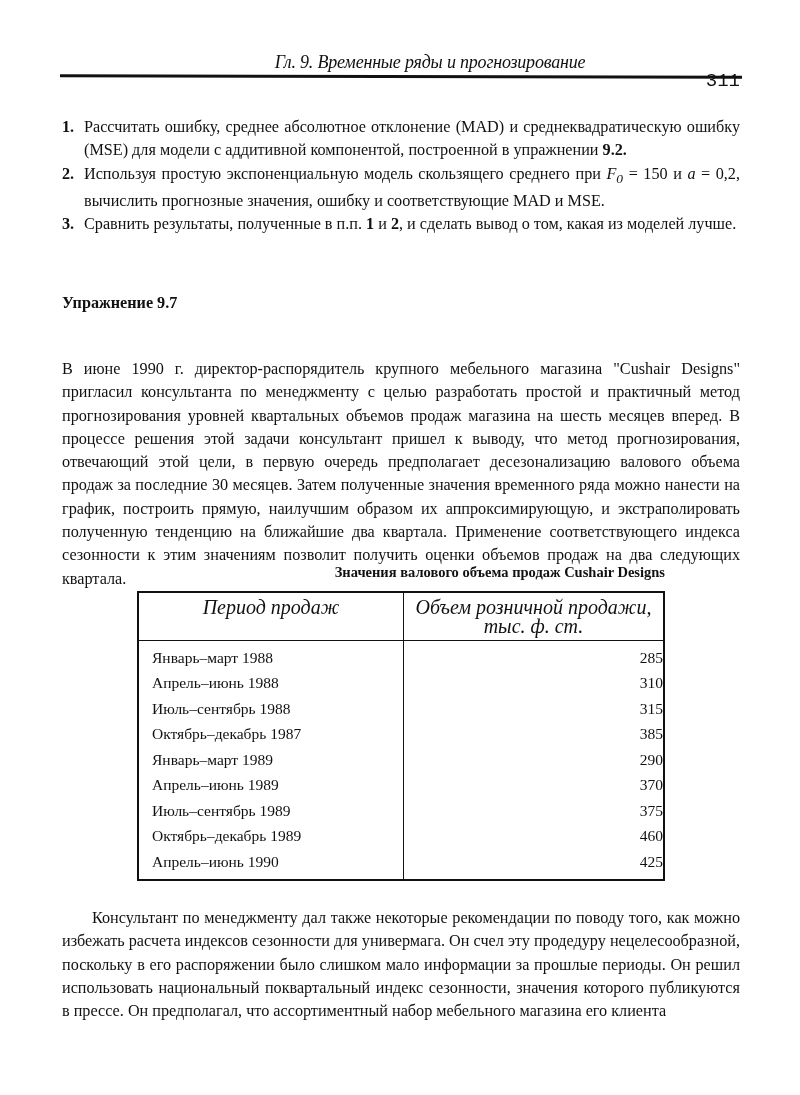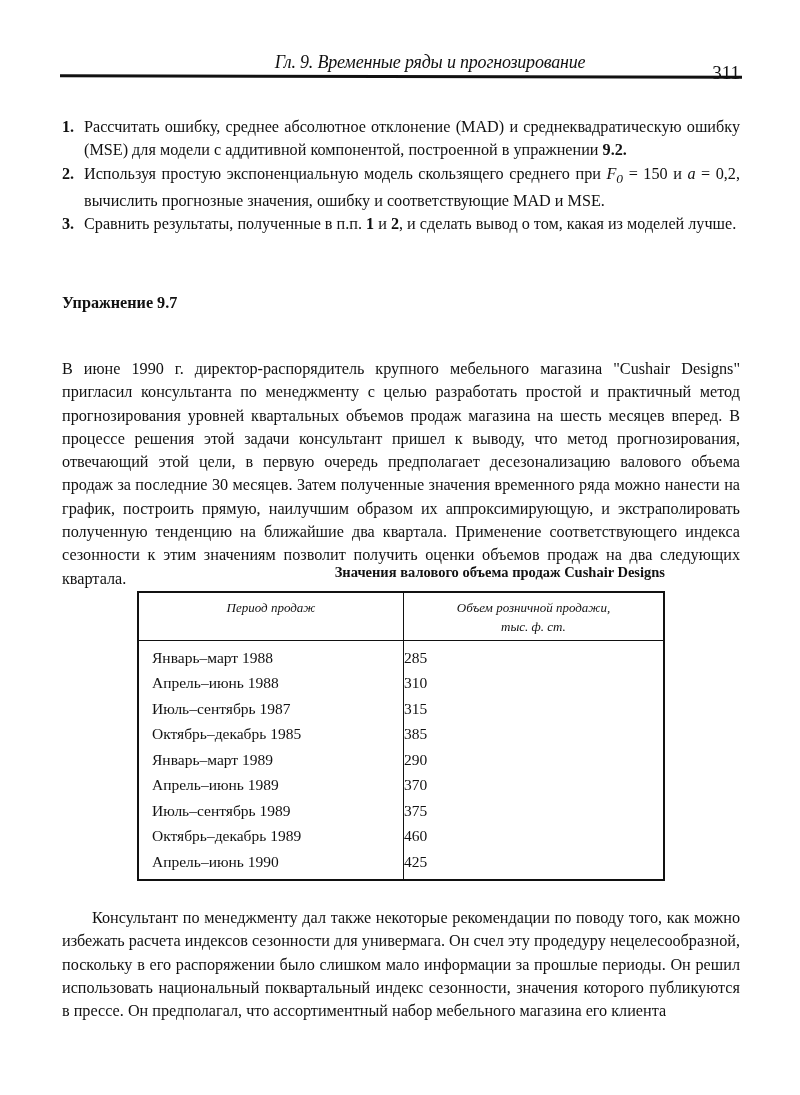--- a/index.html
+++ b/index.html
@@ -11,21 +11,21 @@
   .page { position: absolute; left: 0; top: 0; width: 691px; height: 1095px; padding-left: 30px; }
   .running-head {
     position: absolute; left: 60px; top: 52px; width: 680px; height: 26px;
   }
   .running-title {
     position: absolute; left: 0; right: 60px; top: 0; text-align: center;
     font-style: italic; font-size: 18px; letter-spacing: -0.2px;
     padding-left: 120px;
   }
   .page-number {
-    position: absolute; right: 0; top: 10px; font-size: 19px;
+    position: absolute; right: 0; top: 18px; font-size: 19px; font-family: Liberation Mono, monospace;
   }
   .head-rule {
     position: absolute; left: 60px; top: 75px; width: 682px; height: 3px;
     background: #111111; transform: rotate(0.12deg);
   }
   .text { position: absolute; left: 62px; width: 678px; font-size: 16.2px; line-height: 23.3px; text-align: justify; }
   .req-title { top: 93px; }
   .req-list { top: 116px; margin: 0; padding: 0; list-style: none; }
   .req-list li { position: relative; padding-left: 22px; }
   .req-list .num { position: absolute; left: 0; top: 0; font-weight: bold; }
@@ -35,27 +35,27 @@
   .ex-para { top: 316px; margin-top: 42px; }
   .caption {
     position: absolute; left: 137px; width: 528px; top: 564px; text-align: right;
     font-weight: bold; font-size: 14.5px;
   }
   table.sales {
     position: absolute; left: 137px; top: 591px; width: 528px;
     border-collapse: collapse; border: 2px solid #111111; font-size: 15.5px;
   }
   table.sales th {
-    font-weight: normal; font-style: italic; font-size: 13px; height: 41px;
+    font-weight: normal; font-style: italic; font-size: 20px; height: 41px;
     border-bottom: 1.5px solid #111111; vertical-align: top; padding-top: 5px; line-height: 19px;
   }
   table.sales th.col1 { width: 262px; border-right: 1.5px solid #111111; }
   table.sales td { height: 25.5px; padding: 0; }
   table.sales td.period { padding-left: 13px; border-right: 1.5px solid #111111; }
-  table.sales td.value { text-align: left; }
+  table.sales td.value { text-align: right; }
   table.sales tr.first td { padding-top: 4px; }
   table.sales tr.last td { padding-bottom: 4px; }
   .cont-para { top: 907px; text-indent: 30px; }
 </style>
 </head>
 <body>
 
 <div class="page">
 
   <div class="running-head">
@@ -98,25 +98,25 @@
     <tbody>
       <tr class="first">
         <td class="period">Январь–март 1988</td>
         <td class="value">285</td>
       </tr>
       <tr>
         <td class="period">Апрель–июнь 1988</td>
         <td class="value">310</td>
       </tr>
       <tr>
-        <td class="period">Июль–сентябрь 1987</td>
+        <td class="period">Июль–сентябрь 1988</td>
         <td class="value">315</td>
       </tr>
       <tr>
-        <td class="period">Октябрь–декабрь 1985</td>
+        <td class="period">Октябрь–декабрь 1987</td>
         <td class="value">385</td>
       </tr>
       <tr>
         <td class="period">Январь–март 1989</td>
         <td class="value">290</td>
       </tr>
       <tr>
         <td class="period">Апрель–июнь 1989</td>
         <td class="value">370</td>
       </tr>

